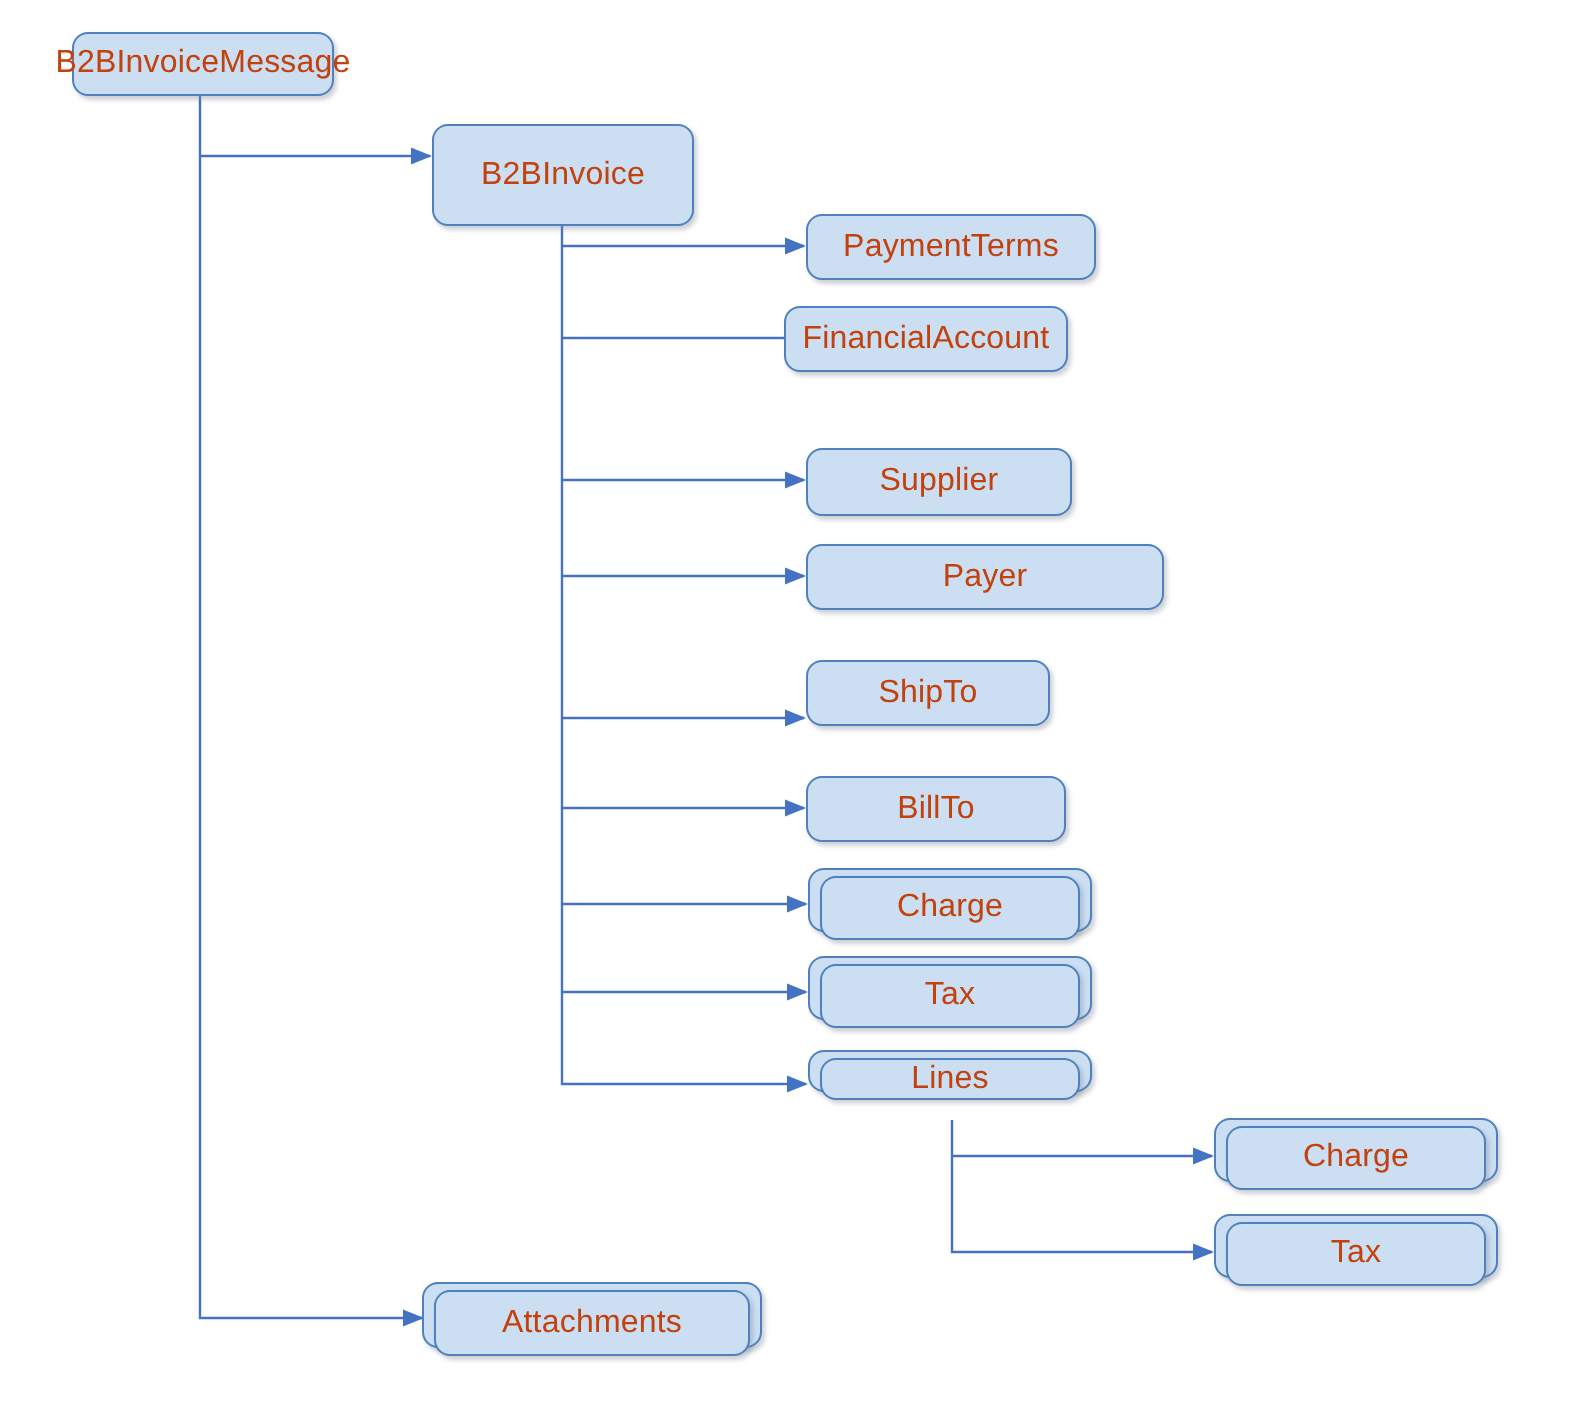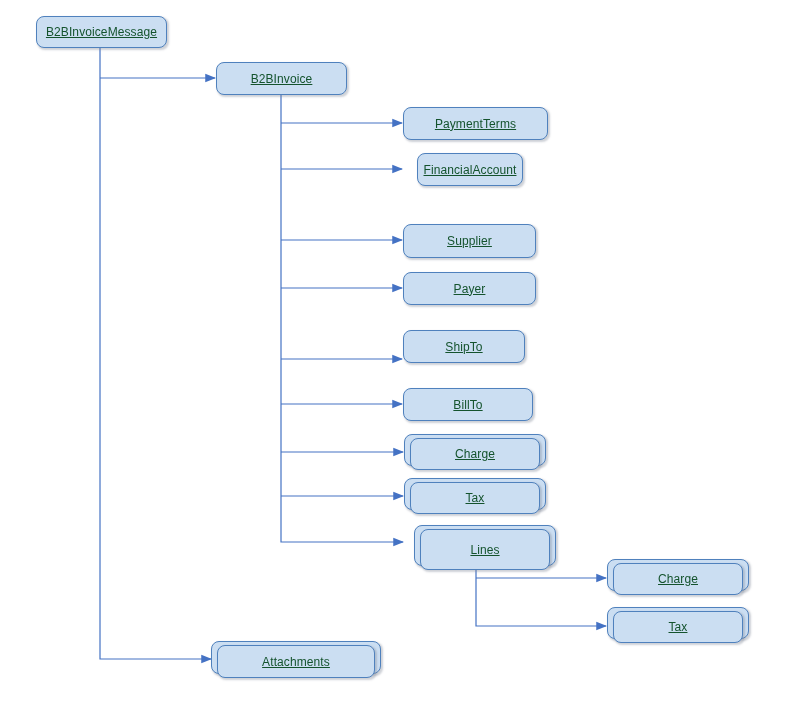--- a/index.html
+++ b/index.html
@@ -28,41 +28,40 @@
     background: #cbdef2;
     border: 1.4px solid #4f81bd;
     border-radius: 8px;
     box-shadow: 1.5px 1.8px 2px rgba(125, 135, 150, 0.38);
   }
   .node .front {
     left: 0; top: 0; right: 0; bottom: 0;
     display: flex;
     align-items: center;
     justify-content: center;
-    font-size: 12px;
-    color: #14532d;
+    font-size: 16px;
+    color: #c2410c;
     letter-spacing: 0.1px;
     white-space: nowrap;
-    text-decoration: underline;
   }
   .node .back {
     left: -6px; top: -4px; right: -6px; bottom: 4px;
   }
   
   .n1  { left: 36px;  top: 16px;  width: 131px; height: 32px; }
-  .n2  { left: 216px; top: 62px;  width: 131px; height: 33px; }
+  .n2  { left: 216px; top: 62px;  width: 131px; height: 51px; }
   .n3  { left: 403px; top: 107px; width: 145px; height: 33px; }
-  .n4  { left: 417px; top: 153px; width: 106px; height: 33px; }
+  .n4  { left: 392px; top: 153px; width: 142px; height: 33px; }
   .n5  { left: 403px; top: 224px; width: 133px; height: 34px; text-align: center; }
-  .n6  { left: 403px; top: 272px; width: 133px; height: 33px; }
+  .n6  { left: 403px; top: 272px; width: 133px; height: 33px; padding-left: 46px; }
   .n7  { left: 403px; top: 330px; width: 122px; height: 33px; }
   .n8  { left: 403px; top: 388px; width: 130px; height: 33px; }
   .n9  { left: 410px; top: 438px; width: 130px; height: 32px; }
   .n10 { left: 410px; top: 482px; width: 130px; height: 32px; }
-  .n11 { left: 420px; top: 529px; width: 130px; height: 41px; }
+  .n11 { left: 410px; top: 529px; width: 130px; height: 21px; }
   .n12 { left: 613px; top: 563px; width: 130px; height: 32px; }
   .n13 { left: 613px; top: 611px; width: 130px; height: 32px; }
   .n14 { left: 217px; top: 645px; width: 135px; height: 33px; padding-left: 23px; }
 </style>
 </head>
 <body>
 
 <div class="canvas">
 
   <svg class="connectors" viewBox="0 0 790 701" xmlns="http://www.w3.org/2000/svg">

